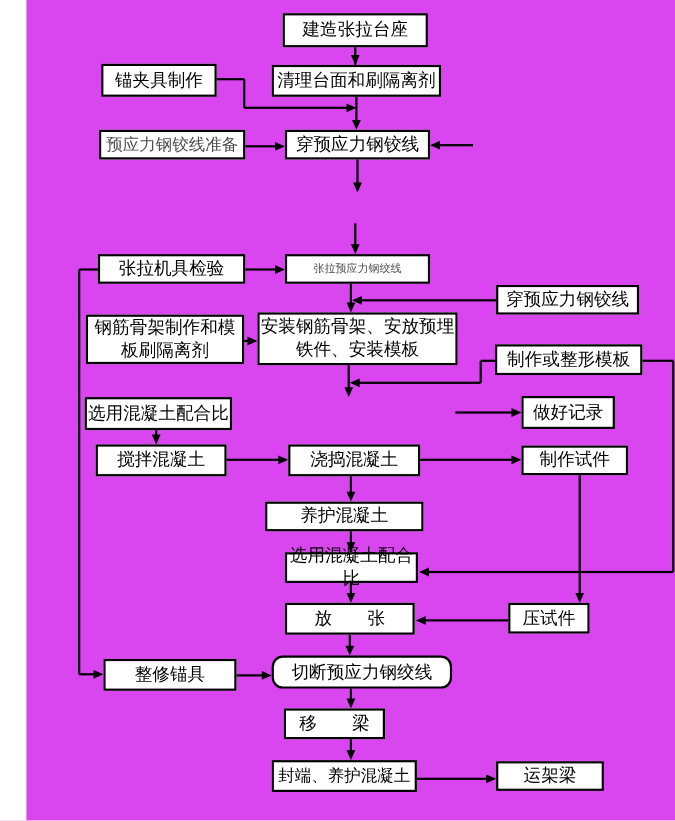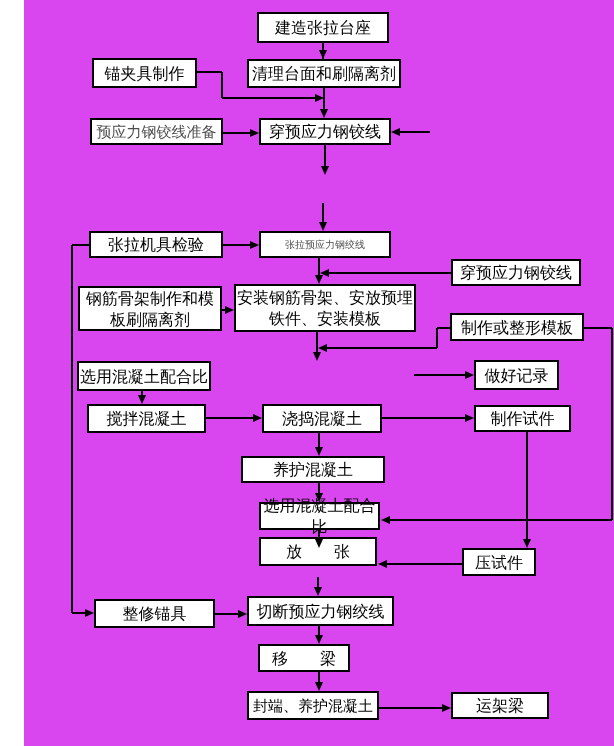--- a/index.html
+++ b/index.html
@@ -73,24 +73,24 @@
     <div class="node" style="left: 210px; top: 284px; width: 182px; height: 48px; border-color: rgb(0, 0, 0);">安装钢筋骨架、安放预埋
 铁件、安装模板</div>
     <div class="node" style="left: 426px; top: 313px; width: 134px; height: 28px; border-color: rgb(0, 0, 0);">制作或整形模板</div>
     <div class="node" style="left: 53px; top: 361px; width: 134px; height: 30px; border-color: rgb(0, 0, 0);">选用混凝土配合比</div>
     <div class="node" style="left: 450px; top: 360px; width: 85px; height: 30px; border-color: rgb(0, 0, 0);">做好记录</div>
     <div class="node" style="left: 63px; top: 404px; width: 119px; height: 29px; border-color: rgb(0, 0, 0);">搅拌混凝土</div>
     <div class="node" style="left: 238px; top: 404px; width: 120px; height: 29px; border-color: rgb(0, 0, 0);">浇捣混凝土</div>
     <div class="node" style="left: 450px; top: 405px; width: 97px; height: 27px; border-color: rgb(0, 0, 0);">制作试件</div>
     <div class="node" style="left: 217px; top: 456px; width: 144px; height: 27px; border-color: rgb(0, 0, 0);">养护混凝土</div>
     <div class="node" style="left: 235px; top: 502px; width: 121px; height: 28px; border-color: rgb(0, 0, 0);">选用混凝土配合比</div>
-    <div class="node" style="left: 235px; top: 537px; width: 118px; height: 29px; border-color: rgb(0, 0, 0);">放　　张</div>
+    <div class="node" style="left: 235px; top: 548px; width: 118px; height: 29px; border-color: rgb(0, 0, 0);">放　　张</div>
     <div class="node" style="left: 438px; top: 548px; width: 74px; height: 28px; border-color: rgb(0, 0, 0);">压试件</div>
     <div class="node" style="left: 70px; top: 599px; width: 121px; height: 29px; border-color: rgb(0, 0, 0);">整修锚具</div>
-    <div class="node" style="left: 223px; top: 596px; width: 147px; height: 30px; border-color: rgb(0, 0, 0);">切断预应力钢绞线</div>
+    <div class="node" style="left: 223px; top: 596px; width: 164px; height: 30px; border-color: rgb(0, 0, 0); border-radius: 10px;">切断预应力钢绞线</div>
     <div class="node" style="left: 234px; top: 644px; width: 92px; height: 28px; border-color: rgb(0, 0, 0);">移　　梁</div>
     <div class="node" style="left: 223px; top: 691px; width: 132px; height: 29px; font-size: 15px; border-color: rgb(0, 0, 0);">封端、养护混凝土</div>
     <div class="node" style="left: 427px; top: 692px; width: 98px; height: 27px; border-color: rgb(0, 0, 0);">运架梁</div>
     <div class="seg" style="background: rgb(0, 0, 0); left: 298.25px; top: 43px; width: 1.5px; height: 16px;"></div>
     <div class="arrow down" style="left: 295px; top: 50px;"></div>
     <div class="seg" style="background: rgb(0, 0, 0); left: 173px; top: 71.25px; width: 25px; height: 1.5px;"></div>
     <div class="seg" style="background: rgb(0, 0, 0); left: 197.25px; top: 72px; width: 1.5px; height: 26px;"></div>
     <div class="seg" style="background: rgb(0, 0, 0); left: 198px; top: 97.25px; width: 94px; height: 1.5px;"></div>
     <div class="arrow right" style="left: 291px; top: 94px;"></div>
     <div class="seg" style="background: rgb(0, 0, 0); left: 299.25px; top: 88px; width: 1.5px; height: 25px;"></div>

